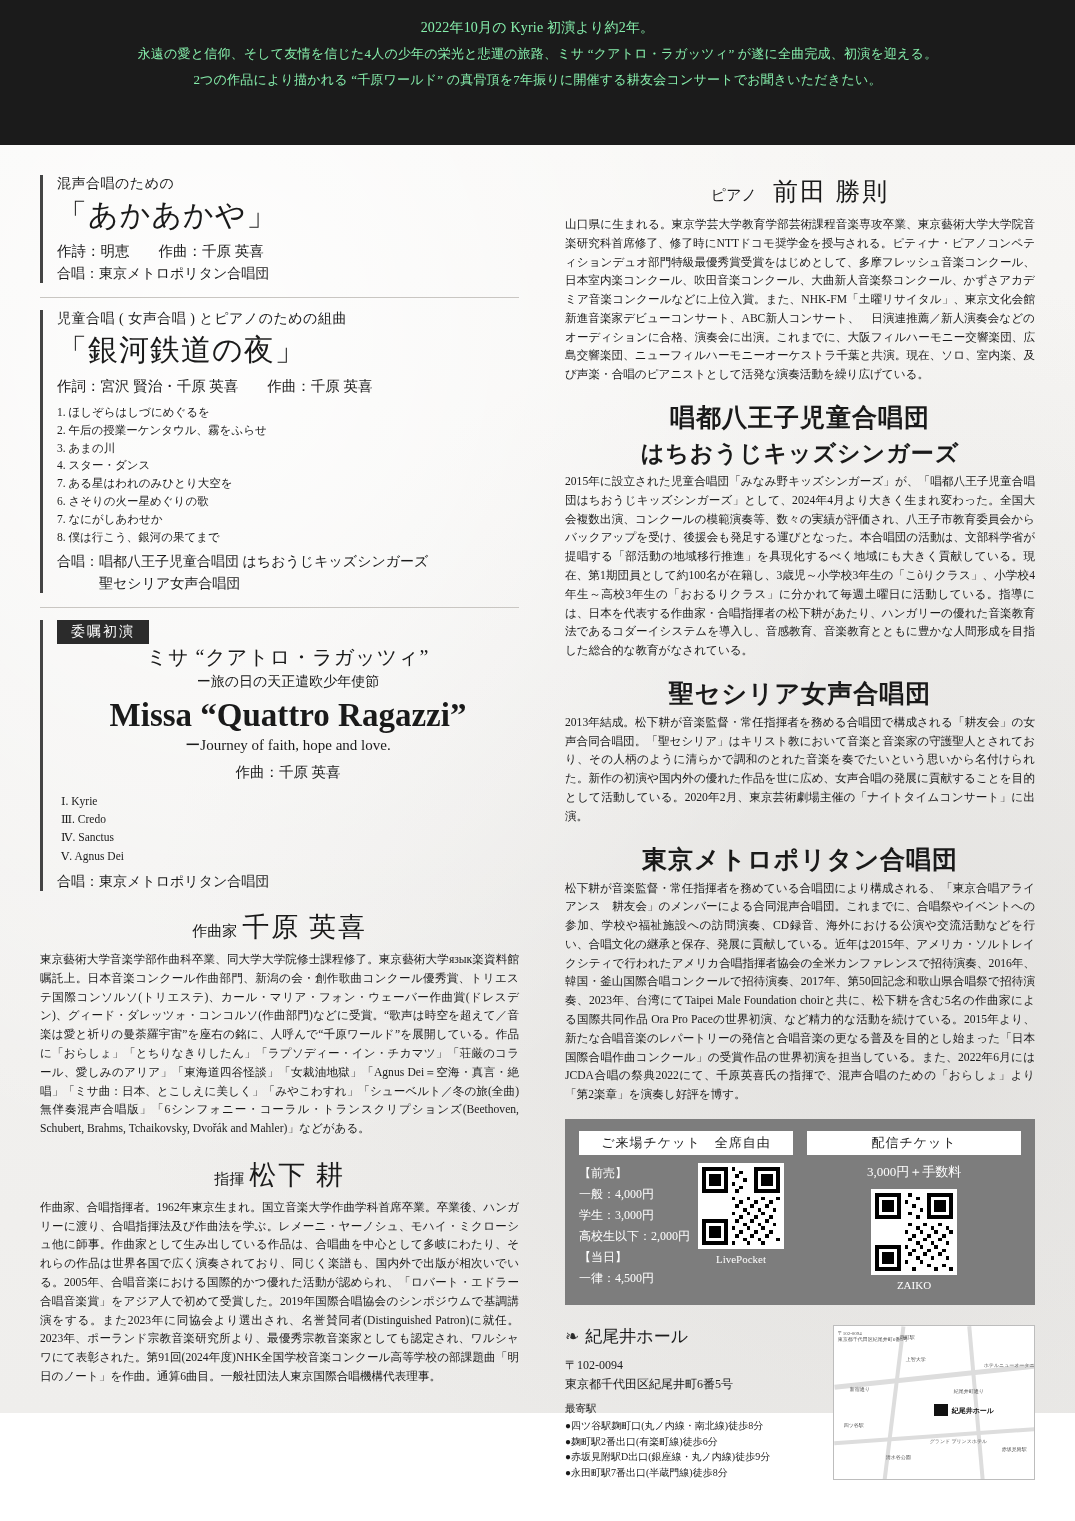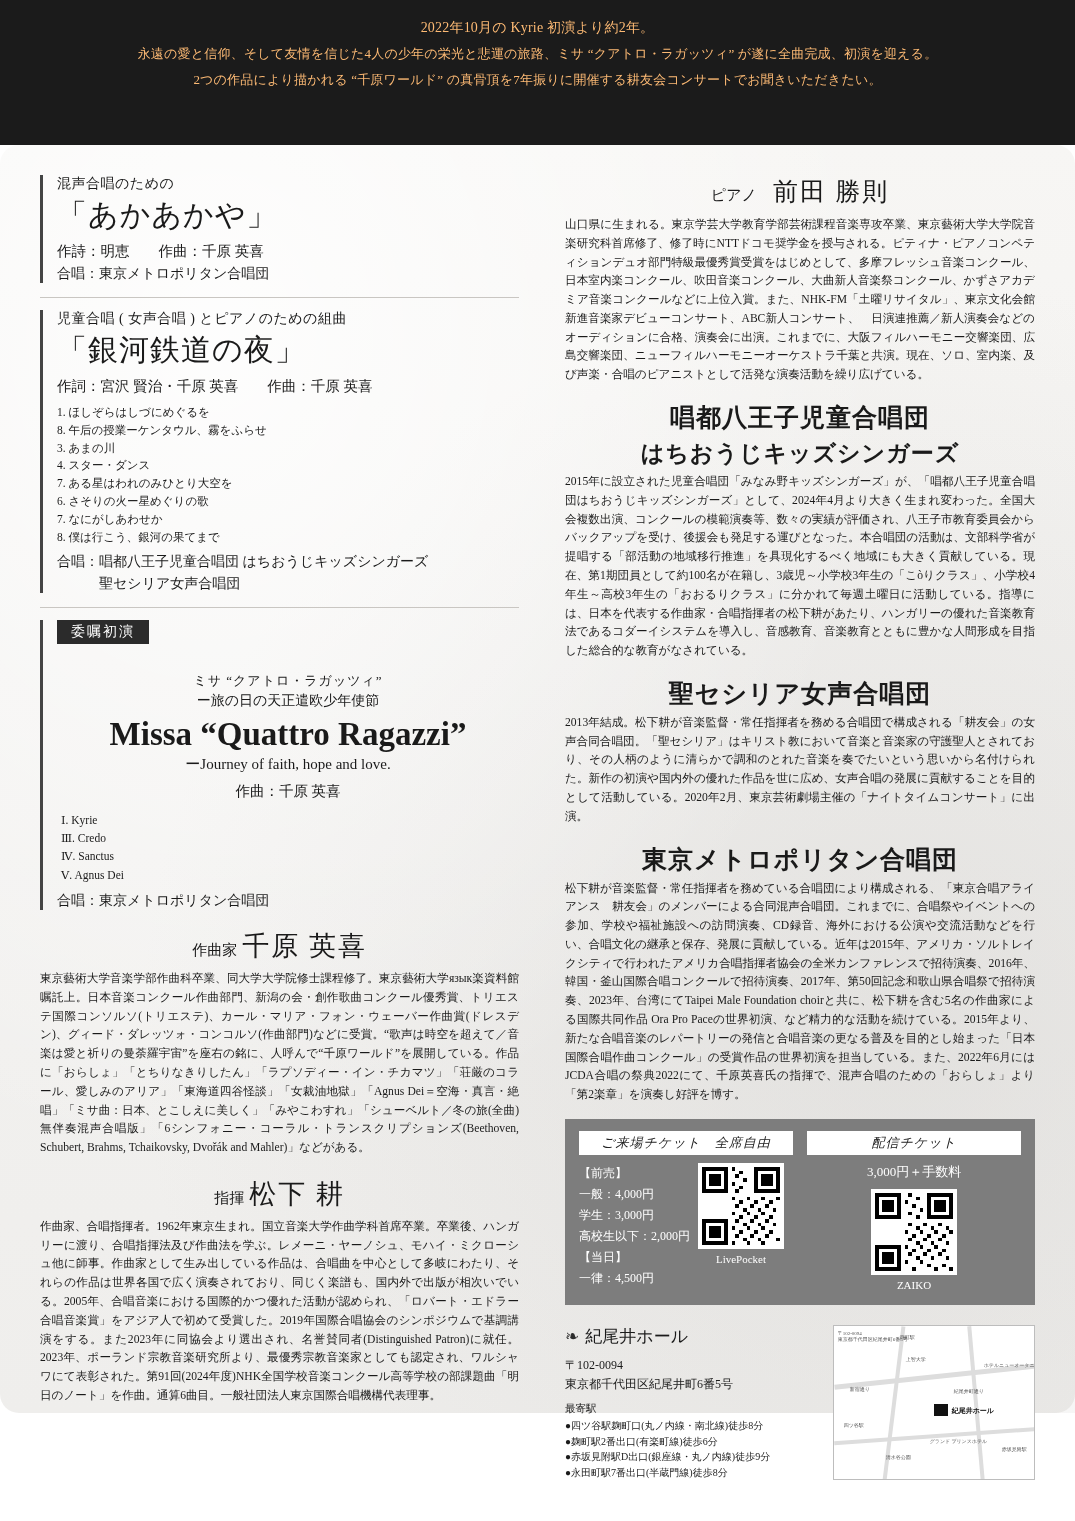--- a/index.html
+++ b/index.html
@@ -8,35 +8,34 @@
     width:1075px; height:1521px;
     background:#ffffff;
     font-family:"Liberation Serif", "DejaVu Serif", serif;
     color:#1a1a1a;
     position:relative;
     overflow:hidden;
   }
   
   .topband{
     background:#1b1b1b;
-    color:#fdba74;
+    color:#86efac;
     padding:18px 40px 20px;
     text-align:center;
     height:145px;
   }
   .topband p{ margin:0 0 7px; font-size:13px; line-height:1.45; letter-spacing:0.2px;}
   .topband p:first-child{ font-size:14px; }
 
   
   .sheet{
     position:relative;
     height:1268px;
     background:
       linear-gradient(180deg, #f7f6f4 0%, #f3f2f0 40%, #efeeec 100%);
-    border-radius: 19px;
   }
   .sheet:before{
     content:"";
     position:absolute; inset:0;
     background:
       radial-gradient(ellipse at 20% 15%, rgba(255,255,255,.85) 0%, rgba(255,255,255,0) 55%),
       radial-gradient(ellipse at 85% 70%, rgba(200,198,195,.35) 0%, rgba(255,255,255,0) 60%);
     pointer-events:none;
   }
   .cols{ position:relative; display:flex; padding:30px 40px 0 40px; }
@@ -52,21 +51,21 @@
   .hr-thin{ border:0; border-top:1px solid #c9c6c2; margin:14px 0 12px; }
 
   .songlist{ list-style:none; margin:8px 0 6px; padding:0; font-size:11.5px; line-height:1.55; }
   .songlist li{ margin:0; }
 
   .badge{
     display:inline-block; background:#2b2b2b; color:#fff;
     font-size:14px; padding:3px 14px; letter-spacing:2px;
   }
   .center{ text-align:center; }
-  .mass-jp{ font-size:13px; margin:28px 0 2px; letter-spacing:1px;}
+  .mass-jp{ font-size:20px; margin:0 0 2px; letter-spacing:1px;}
   .mass-sub{ font-size:14px; margin:2px 0 2px;}
   .mass-en{ font-size:33px; margin:6px 0 2px; font-family:"Liberation Serif", serif; }
   .mass-en2{ font-size:15px; margin:0 0 8px; }
   .mvt{ list-style:none; margin:10px 0 8px; padding:0 0 0 4px; font-size:11.5px; line-height:1.6;}
 
   .person-head{ text-align:center; font-size:15px; margin:18px 0 6px; }
   .person-head .nm{ font-size:27px; margin-left:5px; letter-spacing:2px; }
   .body-jp{
     font-size:11.6px; line-height:1.62; text-align:justify; margin:0 0 6px;
   }
@@ -78,21 +77,21 @@
   .r-title.sub{ font-size:23px; margin-top:0; }
 
   
   .ticketbox{
     margin:14px 0 0 0; background:#7d7d7d; color:#fff;
     padding:12px 14px 14px; display:flex; gap:14px;
   }
   .tb-col{ flex:1; }
   .tb-head{
     background:#fff; color:#222; text-align:center; font-size:13px;
-    padding:3px 0; letter-spacing:1px; margin-bottom:8px;font-style:italic;
+    padding:3px 0; letter-spacing:1px; margin-bottom:8px;
   }
   .tb-body{ display:flex; gap:8px; align-items:flex-start; }
   .tb-prices{ font-size:12px; line-height:1.75; }
   .tb-prices div{ white-space:nowrap; }
   .qr{
     width:86px; height:86px; background:#fff; padding:4px; margin:0 auto;
   }
   .qr svg{ display:block; }
   .qr-cap{ text-align:center; font-size:11px; margin-top:4px; color:#fff; }
   .tb-right-price{ text-align:center; font-size:13px; margin:6px 0 8px; }
@@ -136,21 +135,21 @@
       </div>
 
       <hr class="hr-thin">
 
       <div class="lbar">
         <p class="small-head">児童合唱 ( 女声合唱 ) とピアノのための組曲</p>
         <h2 class="big-title">「銀河鉄道の夜」</h2>
         <p class="credit">作詞：宮沢 賢治・千原 英喜　　作曲：千原 英喜</p>
         <ul class="songlist">
           <li>1. ほしぞらはしづにめぐるを</li>
-          <li>8. 午后の授業ーケンタウル、霧をふらせ</li>
+          <li>2. 午后の授業ーケンタウル、霧をふらせ</li>
           <li>3. あまの川</li>
           <li>4. スター・ダンス</li>
           <li>7. ある星はわれのみひとり大空を</li>
           <li>6. さそりの火ー星めぐりの歌</li>
           <li>7. なにがしあわせか</li>
           <li>8. 僕は行こう、銀河の果てまで</li>
         </ul>
         <p class="chorus">合唱：唱都八王子児童合唱団 はちおうじキッズシンガーズ</p>
         <p class="chorus">　　　聖セシリア女声合唱団</p>
       </div>

